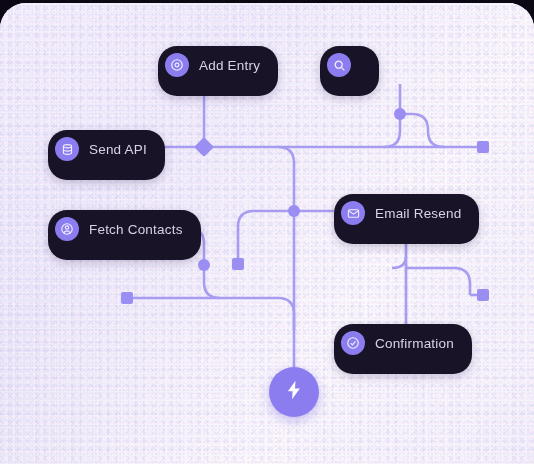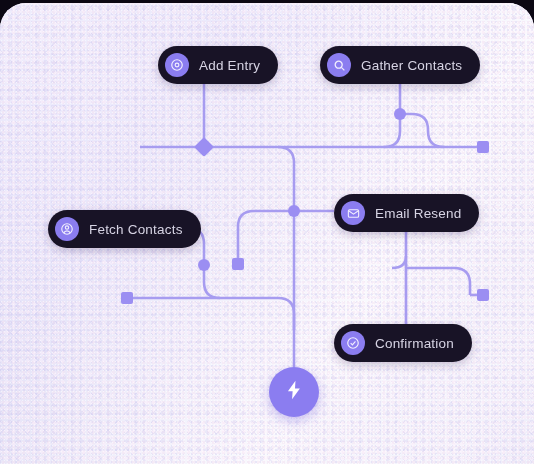--- a/index.html
+++ b/index.html
@@ -65,21 +65,21 @@
   }
 
   
   #wires{position:absolute;left:0;top:0;width:534px;height:464px;}
 
   
   .node{
     position:absolute;
     display:flex;align-items:center;
     height:38px;
-    padding:0 18px 0 7px;
+    padding:0 18px 12px 7px;
     border-radius:19px;
     background:#181326;
     box-shadow:0 3px 10px rgba(40,25,80,.22);
     white-space:nowrap;
   }
   .node .ic{
     width:24px;height:24px;border-radius:50%;
     background:#8b7df0;
     display:flex;align-items:center;justify-content:center;
     flex:0 0 auto;margin-right:10px;
@@ -171,23 +171,32 @@
     <span class="lbl">Add Entry</span>
   </div>
 
   <div class="node" style="left:320px;top:46px">
     <span class="ic">
       <svg width="13" height="13" viewBox="0 0 24 24" fill="none" stroke="#f2effe" stroke-width="2.4">
         <circle cx="10.5" cy="10.5" r="6.5"></circle>
           <path d="M15.5 15.5 L21 21"></path>
       </svg>
     </span>
-    <span class="lbl">Gather Contacts</span>
-  </div>
-
+  </div>
+
+  <div class="node" style="left:48px;top:130px">
+    <span class="ic">
+      <svg width="13" height="13" viewBox="0 0 24 24" fill="none" stroke="#f2effe" stroke-width="2">
+        <ellipse cx="12" cy="6" rx="7.5" ry="3"></ellipse>
+        <path d="M4.5 6 v6 c0 1.7 3.4 3 7.5 3 s7.5-1.3 7.5-3 V6"></path>
+        <path d="M4.5 12 v6 c0 1.7 3.4 3 7.5 3 s7.5-1.3 7.5-3 v-6"></path>
+      </svg>
+    </span>
+    <span class="lbl">Send API</span>
+  </div>
 
   <div class="node" style="left:334px;top:194px">
     <span class="ic">
       <svg width="13" height="13" viewBox="0 0 24 24" fill="none" stroke="#f2effe" stroke-width="2">
         <rect x="2.5" y="5" width="19" height="14" rx="2.4"></rect>
         <path d="M3 7 L12 13.2 L21 7"></path>
       </svg>
     </span>
     <span class="lbl">Email Resend</span>
   </div>

